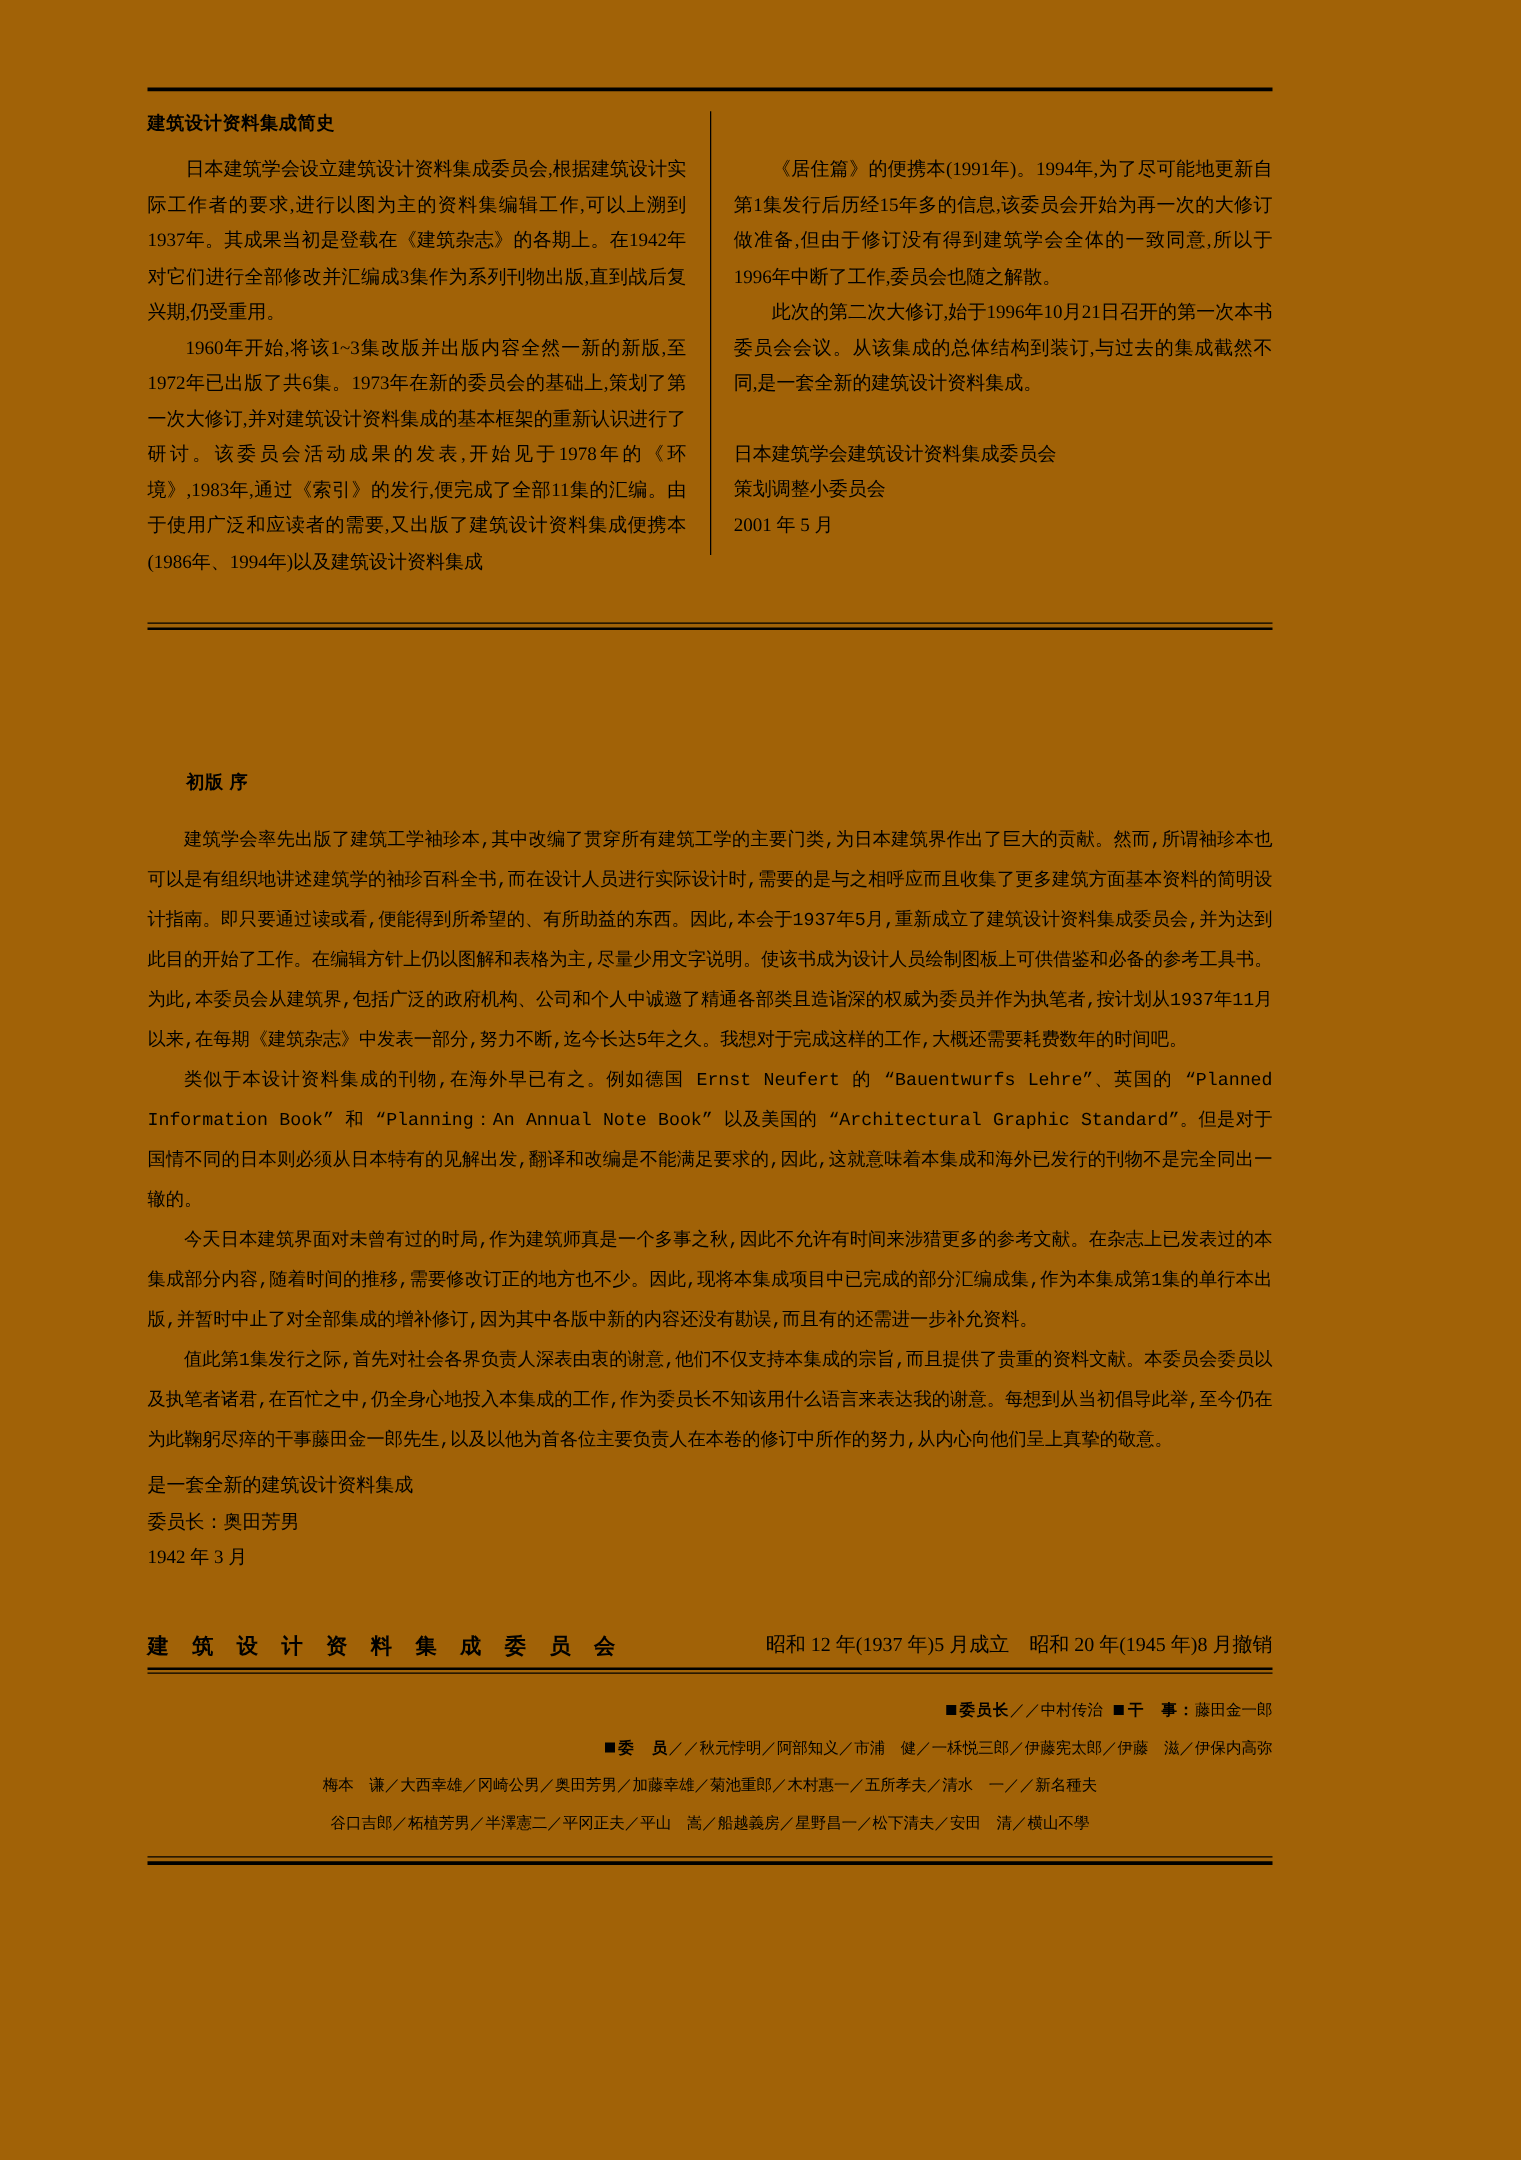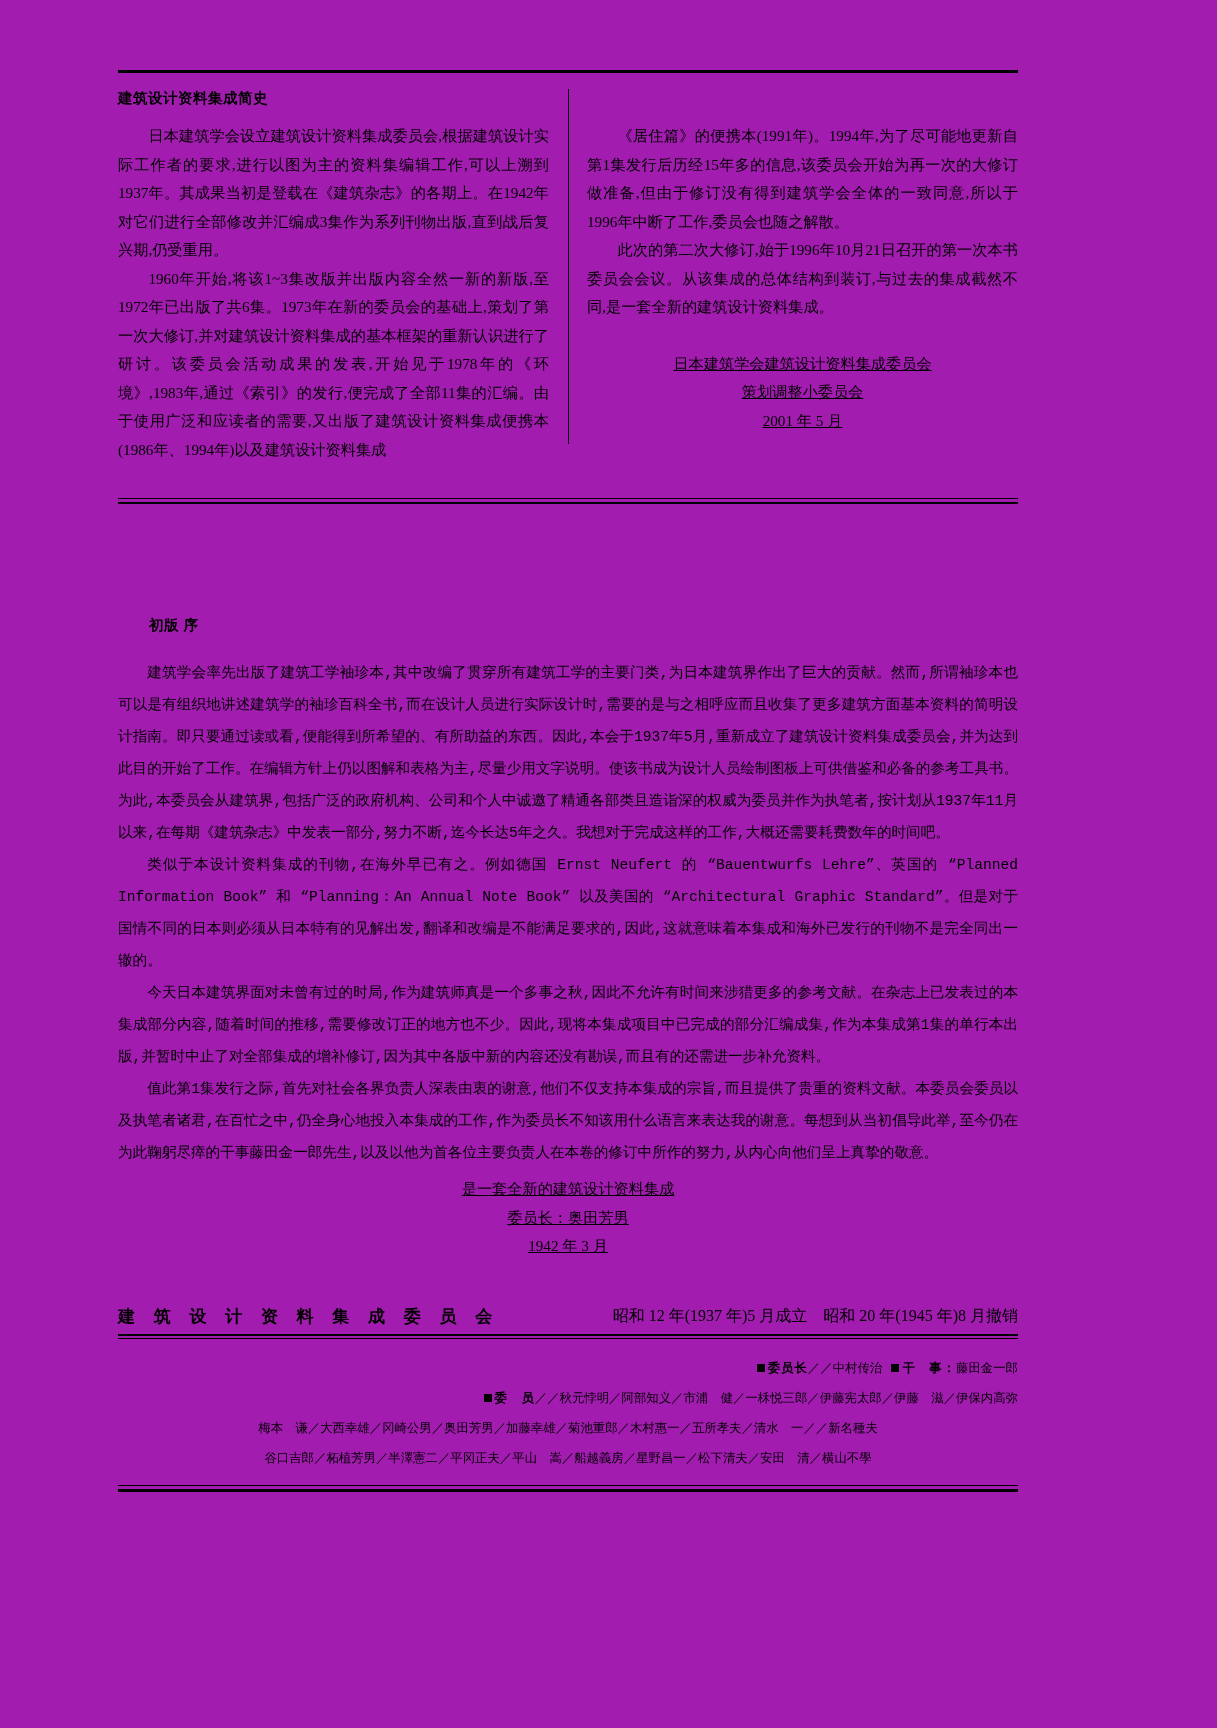--- a/index.html
+++ b/index.html
@@ -10,21 +10,21 @@
   }
   body {
     font-family: "Liberation Serif", "DejaVu Serif", serif;
     color: #000000;
   }
   .page {
     position: relative;
     width: 1217px;
     height: 1728px;
     margin: 0 auto;
-    background: #a21caf;
+    background: #a16207;
     overflow: hidden;
   }
   .content {
     position: absolute;
     left: 118px;
     top: 70px;
     width: 900px;
   }
   .rule-thin {
     height: 1px;
@@ -56,24 +56,23 @@
     margin: 0 0 0 0;
     font-size: 15.2px;
     line-height: 28.5px;
     text-align: justify;
     text-justify: inter-ideograph;
     text-indent: 2em;
   }
 
   .sign-block {
     margin-top: 28px;
-    text-align: center;
+    text-align: left;
     font-size: 15.2px;
     line-height: 28.5px;
-    text-decoration: underline;
   }
   .sign-block div { white-space: nowrap; }
 
   .sec1-wrap {
     position: relative;
     padding-bottom: 8px;
   }
   
   .col-divider {
     position: absolute;

